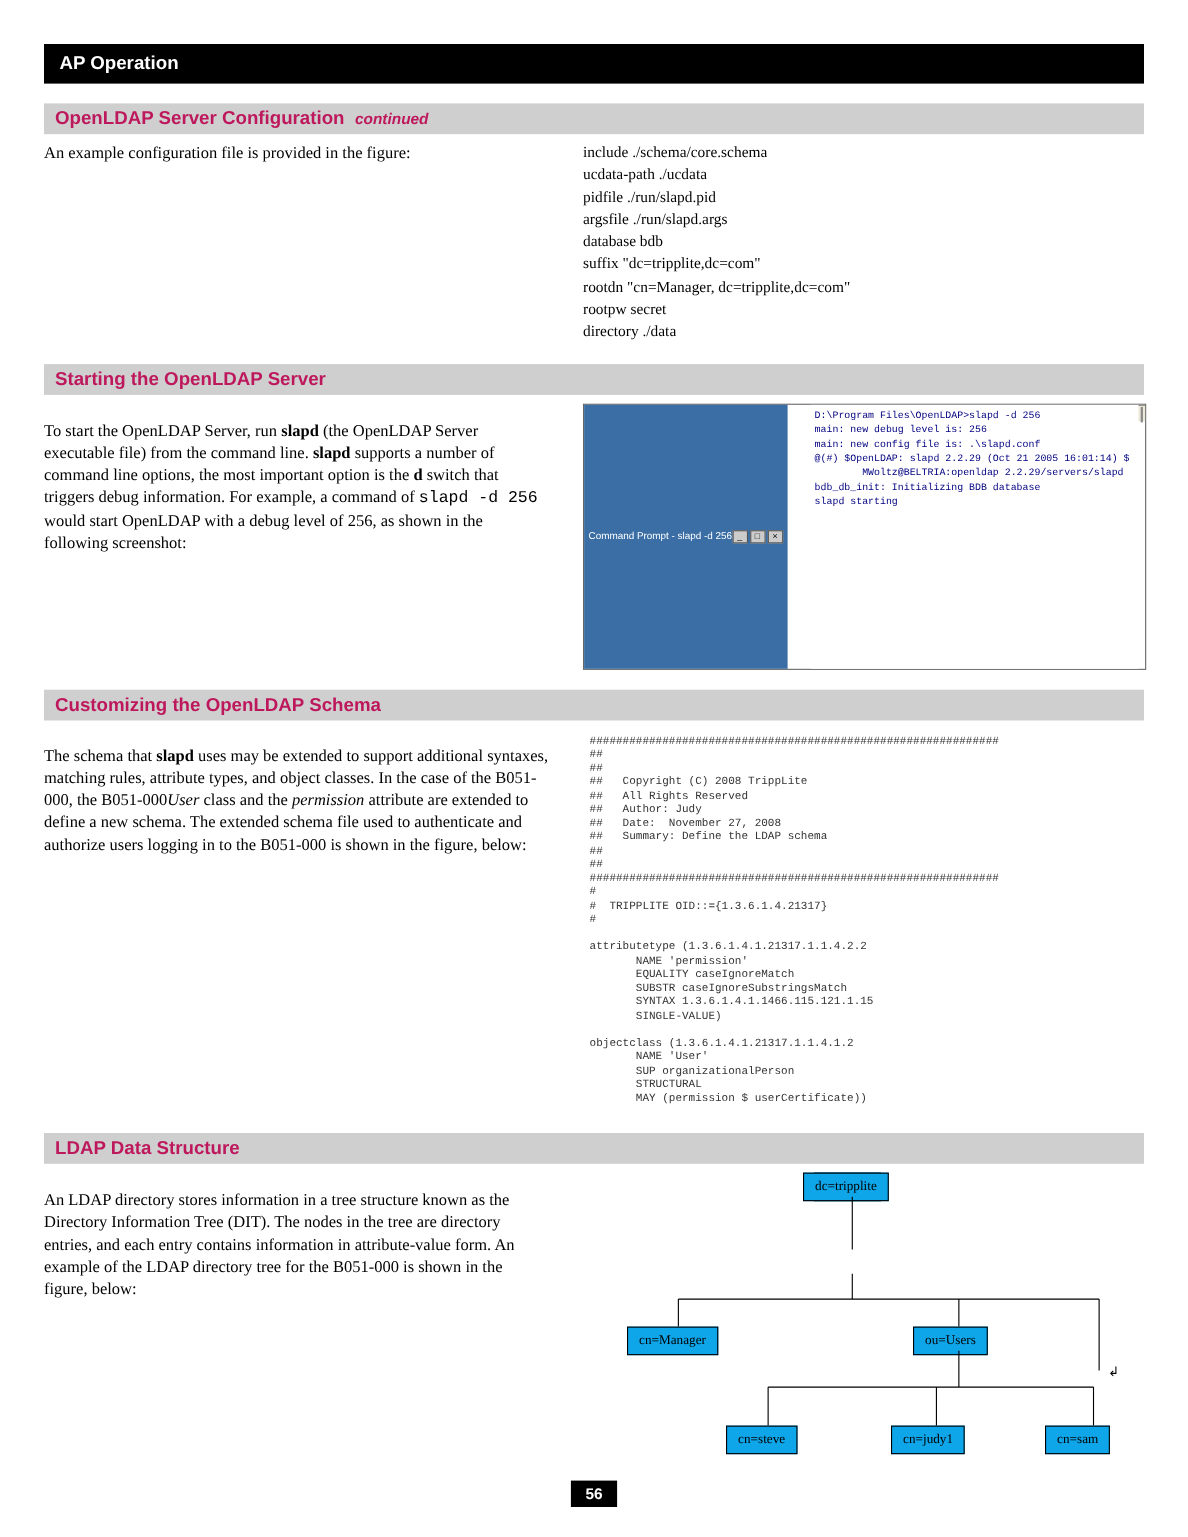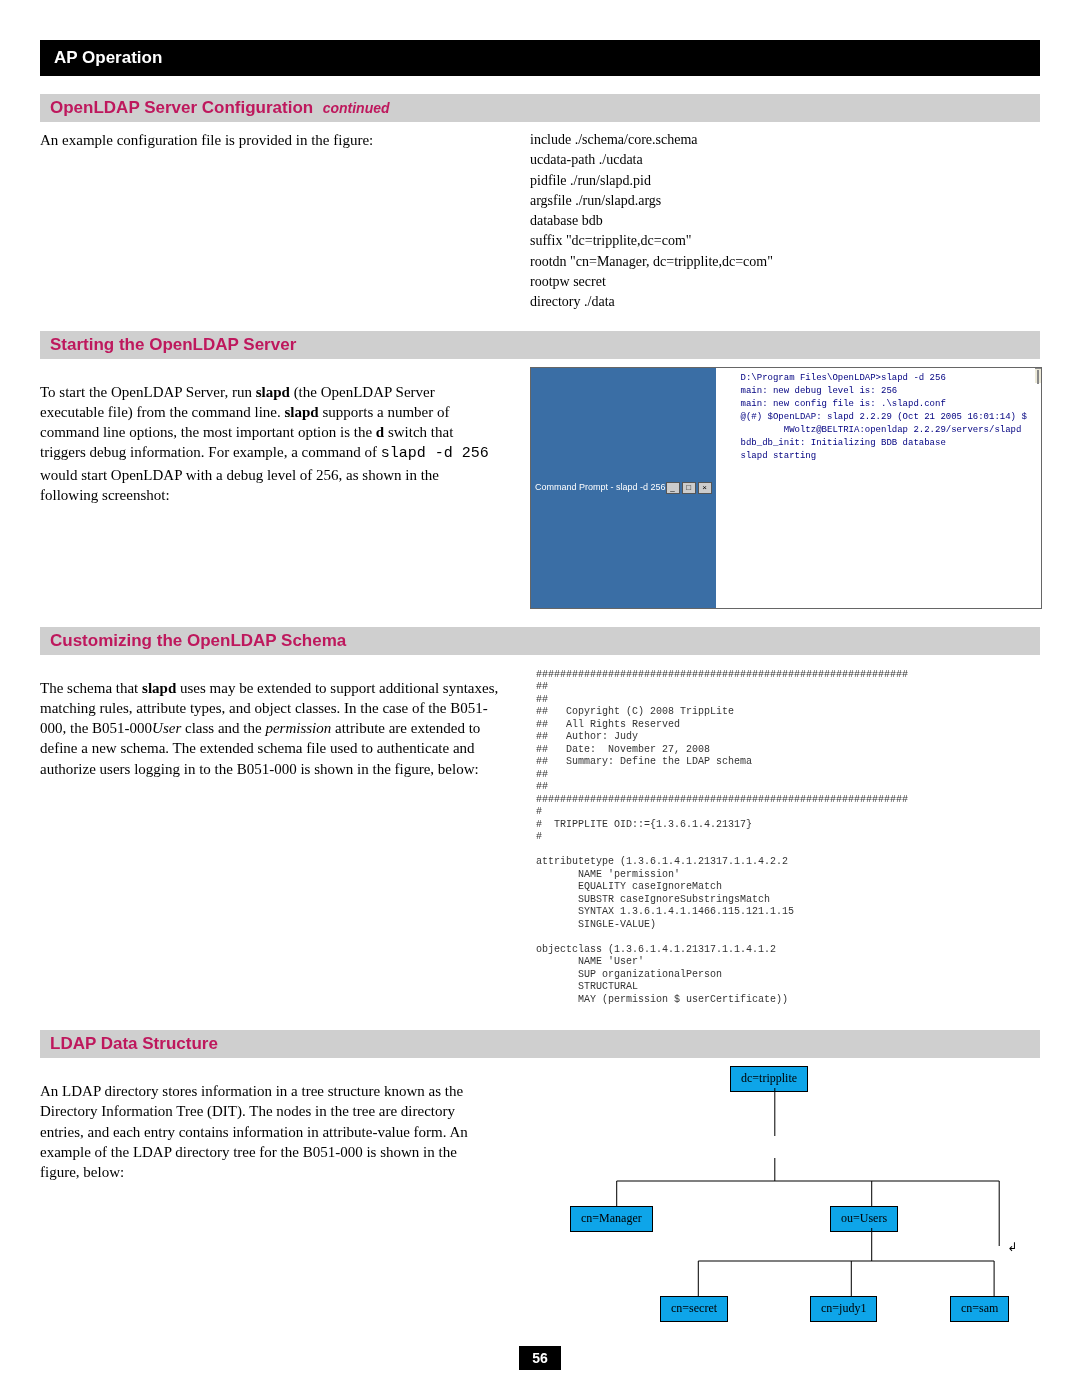--- a/index.html
+++ b/index.html
@@ -260,21 +260,21 @@
   <div class="two-col">
     <div class="col-left">
       <p>An LDAP directory stores information in a tree structure known as the Directory Information Tree (DIT). The nodes in the tree are directory entries, and each entry contains information in attribute-value form. An example of the LDAP directory tree for the B051-000 is shown in the figure, below:</p>
     </div>
     <div class="col-right">
       <div class="tree-fig">
         <div class="node" style="left:210px; top:0;">dc=com</div>
         <div class="node" style="left:200px; top:70;">dc=tripplite</div>
         <div class="node" style="left:40px;  top:140px;">cn=Manager</div>
         <div class="node" style="left:300px; top:140px;">ou=Users</div>
-        <div class="node" style="left:130px; top:230px;">cn=secret</div>
+        <div class="node" style="left:130px; top:230px;">cn=steve</div>
         <div class="node" style="left:280px; top:230px;">cn=judy1</div>
         <div class="node" style="left:420px; top:230px;">cn=sam</div>
         <svg viewBox="0 0 500 260" preserveAspectRatio="none">
           <g stroke="#000" stroke-width="1" fill="none">
             <line x1="240" y1="22" x2="240" y2="70"></line>
             <line x1="240" y1="92" x2="240" y2="115"></line>
             <line x1="85" y1="115" x2="460" y2="115"></line>
             <line x1="85" y1="115" x2="85" y2="140"></line>
             <line x1="335" y1="115" x2="335" y2="140"></line>
             <line x1="460" y1="115" x2="460" y2="180"></line>

